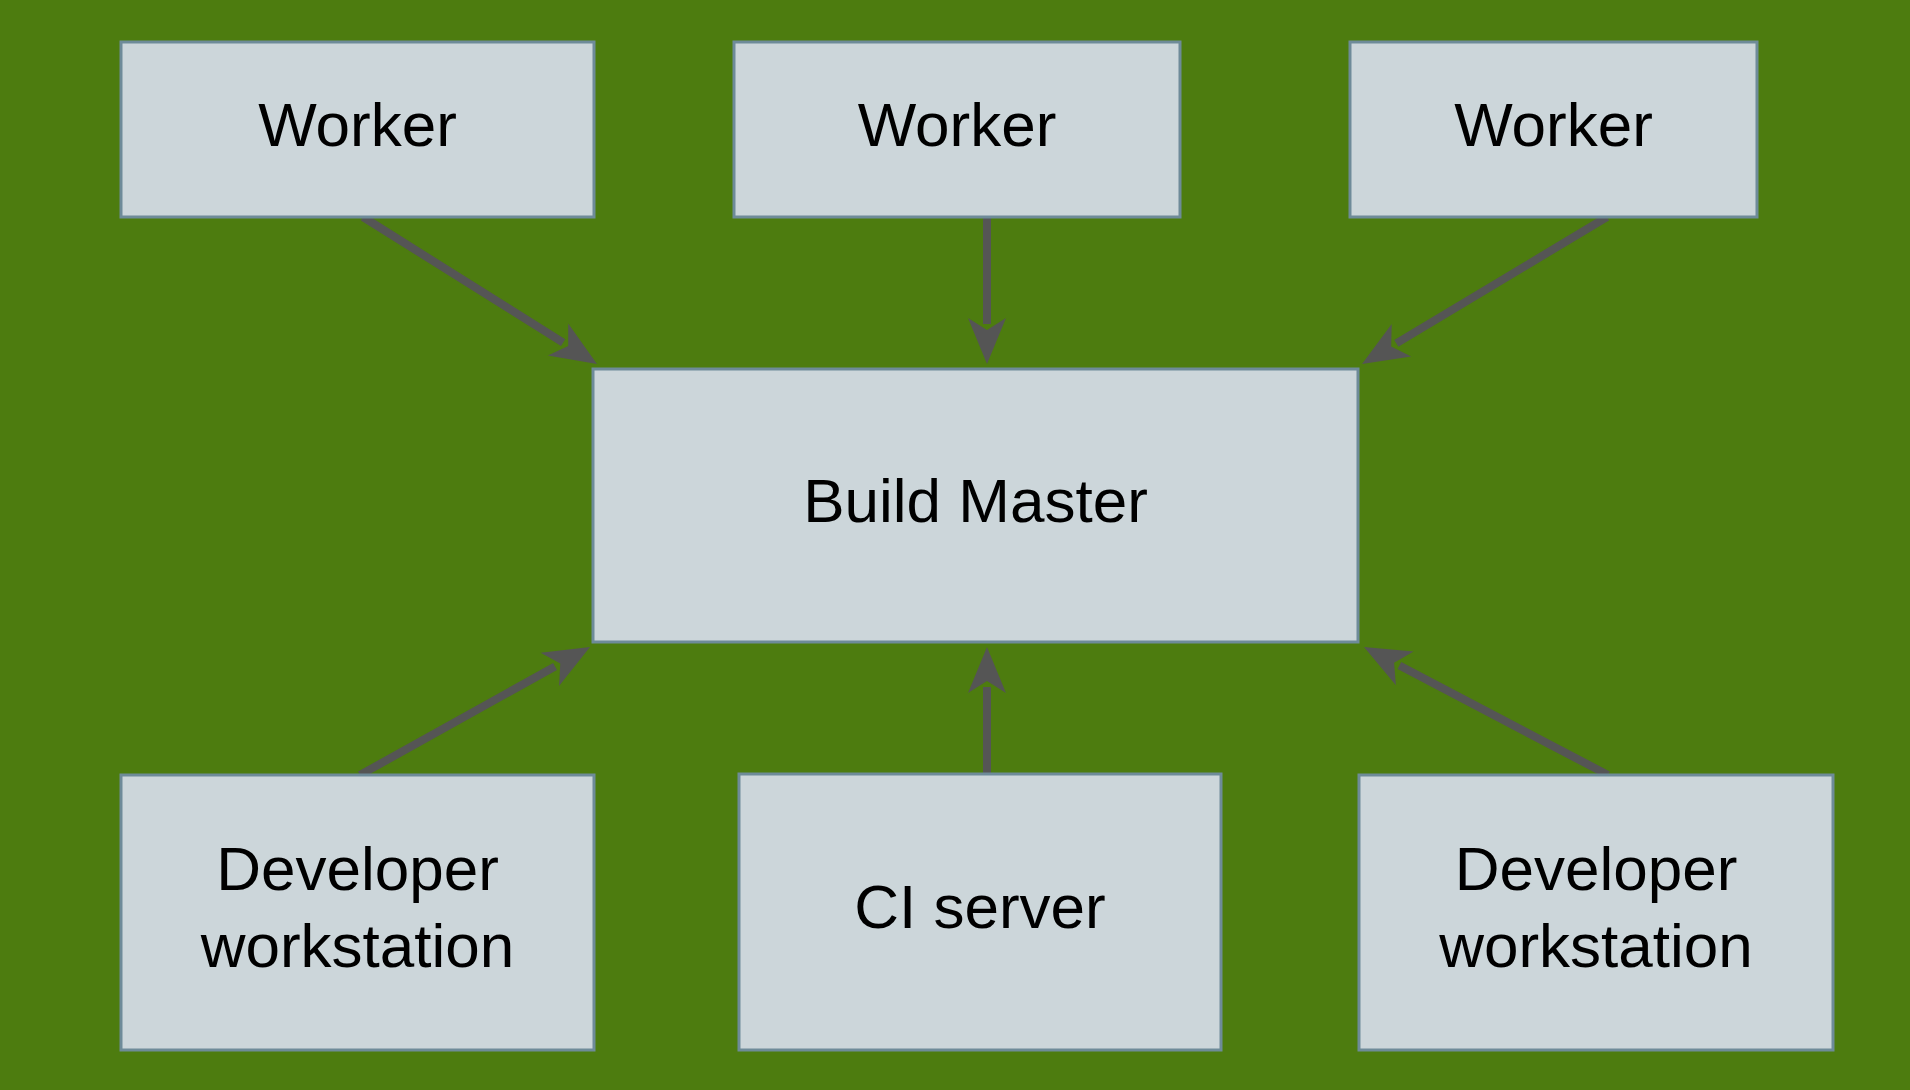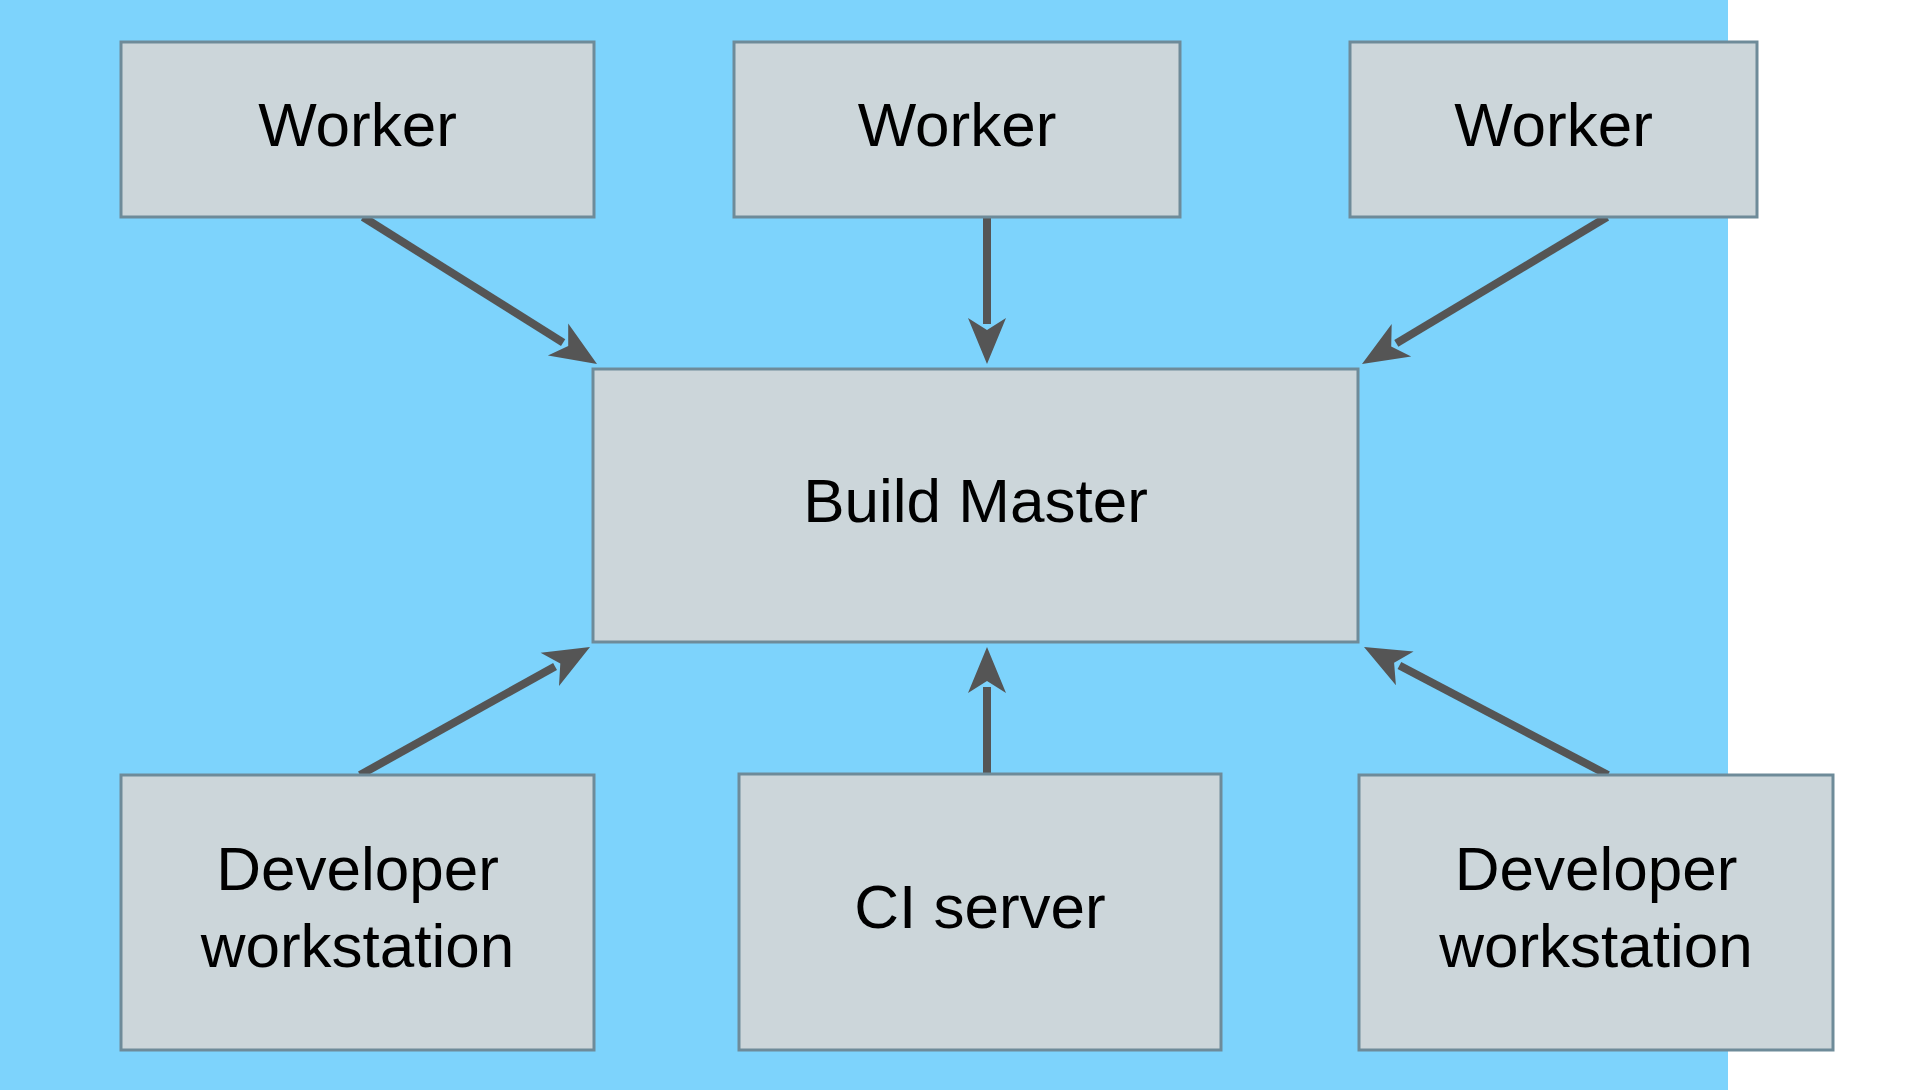--- a/index.html
+++ b/index.html
@@ -8,23 +8,23 @@
     background: #ffffff;
   }
   body {
     width: 1910px;
     height: 1090px;
     font-family: "Liberation Sans", sans-serif;
     overflow: hidden;
   }
   #diagram-root {
     position: relative;
-    width: 1728px;
+    width: 1910px;
     height: 1090px;
-    background: #7dd3fc;
+    background: #4d7c0f;
   }
   svg#diagram-canvas {
     position: absolute;
     top: 0;
     left: 0;
     width: 1910px;
     height: 1090px;
     display: block;
   }
   .node-label {

